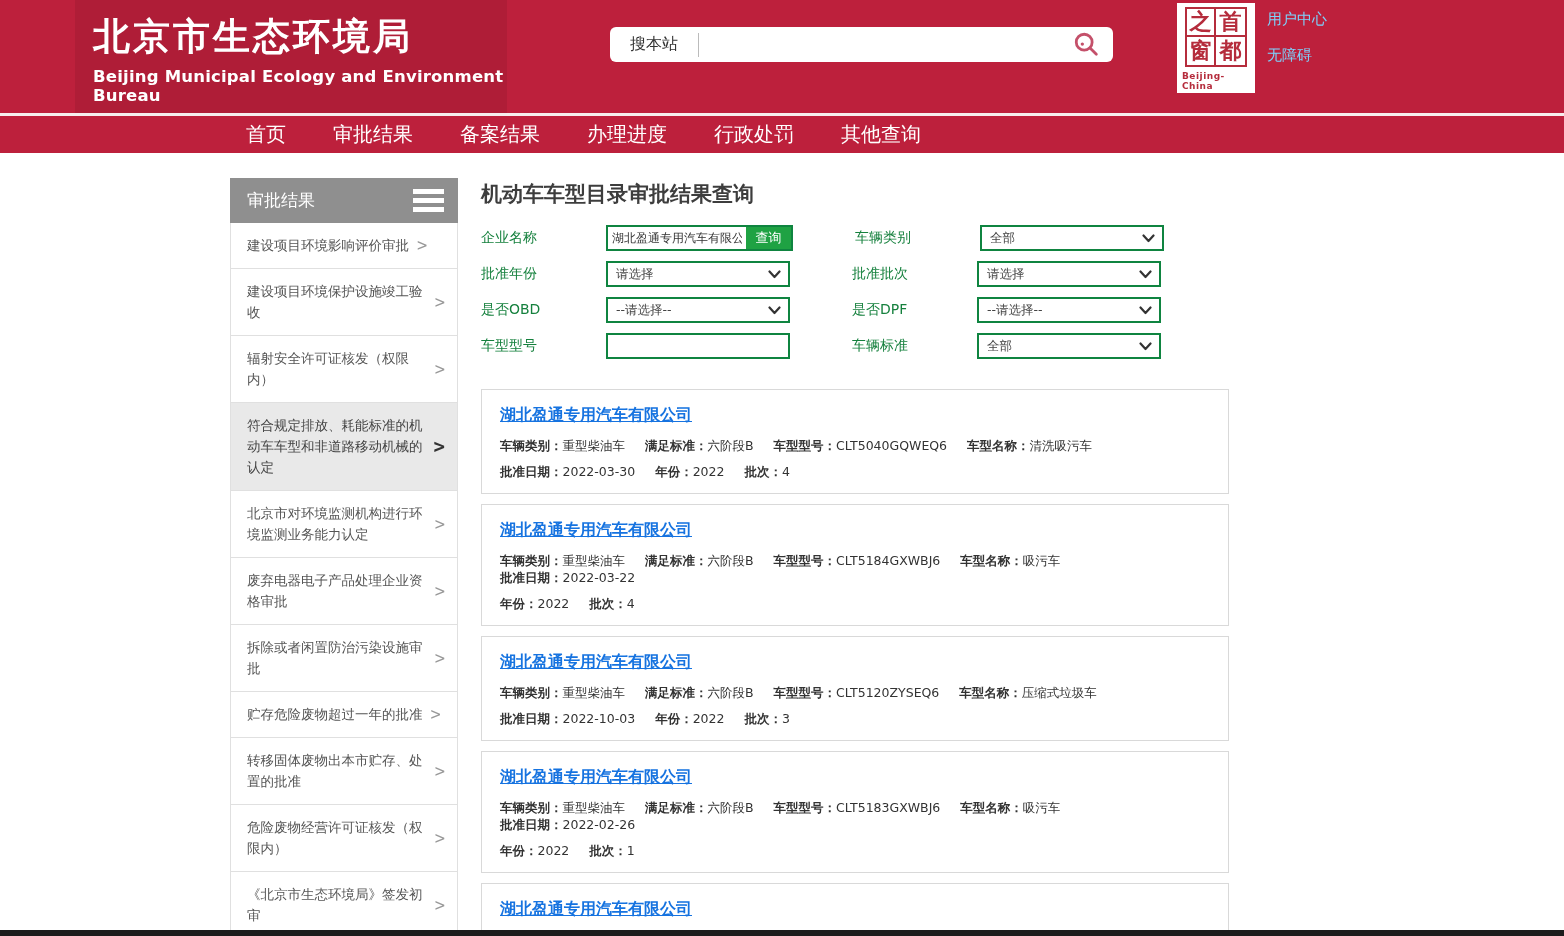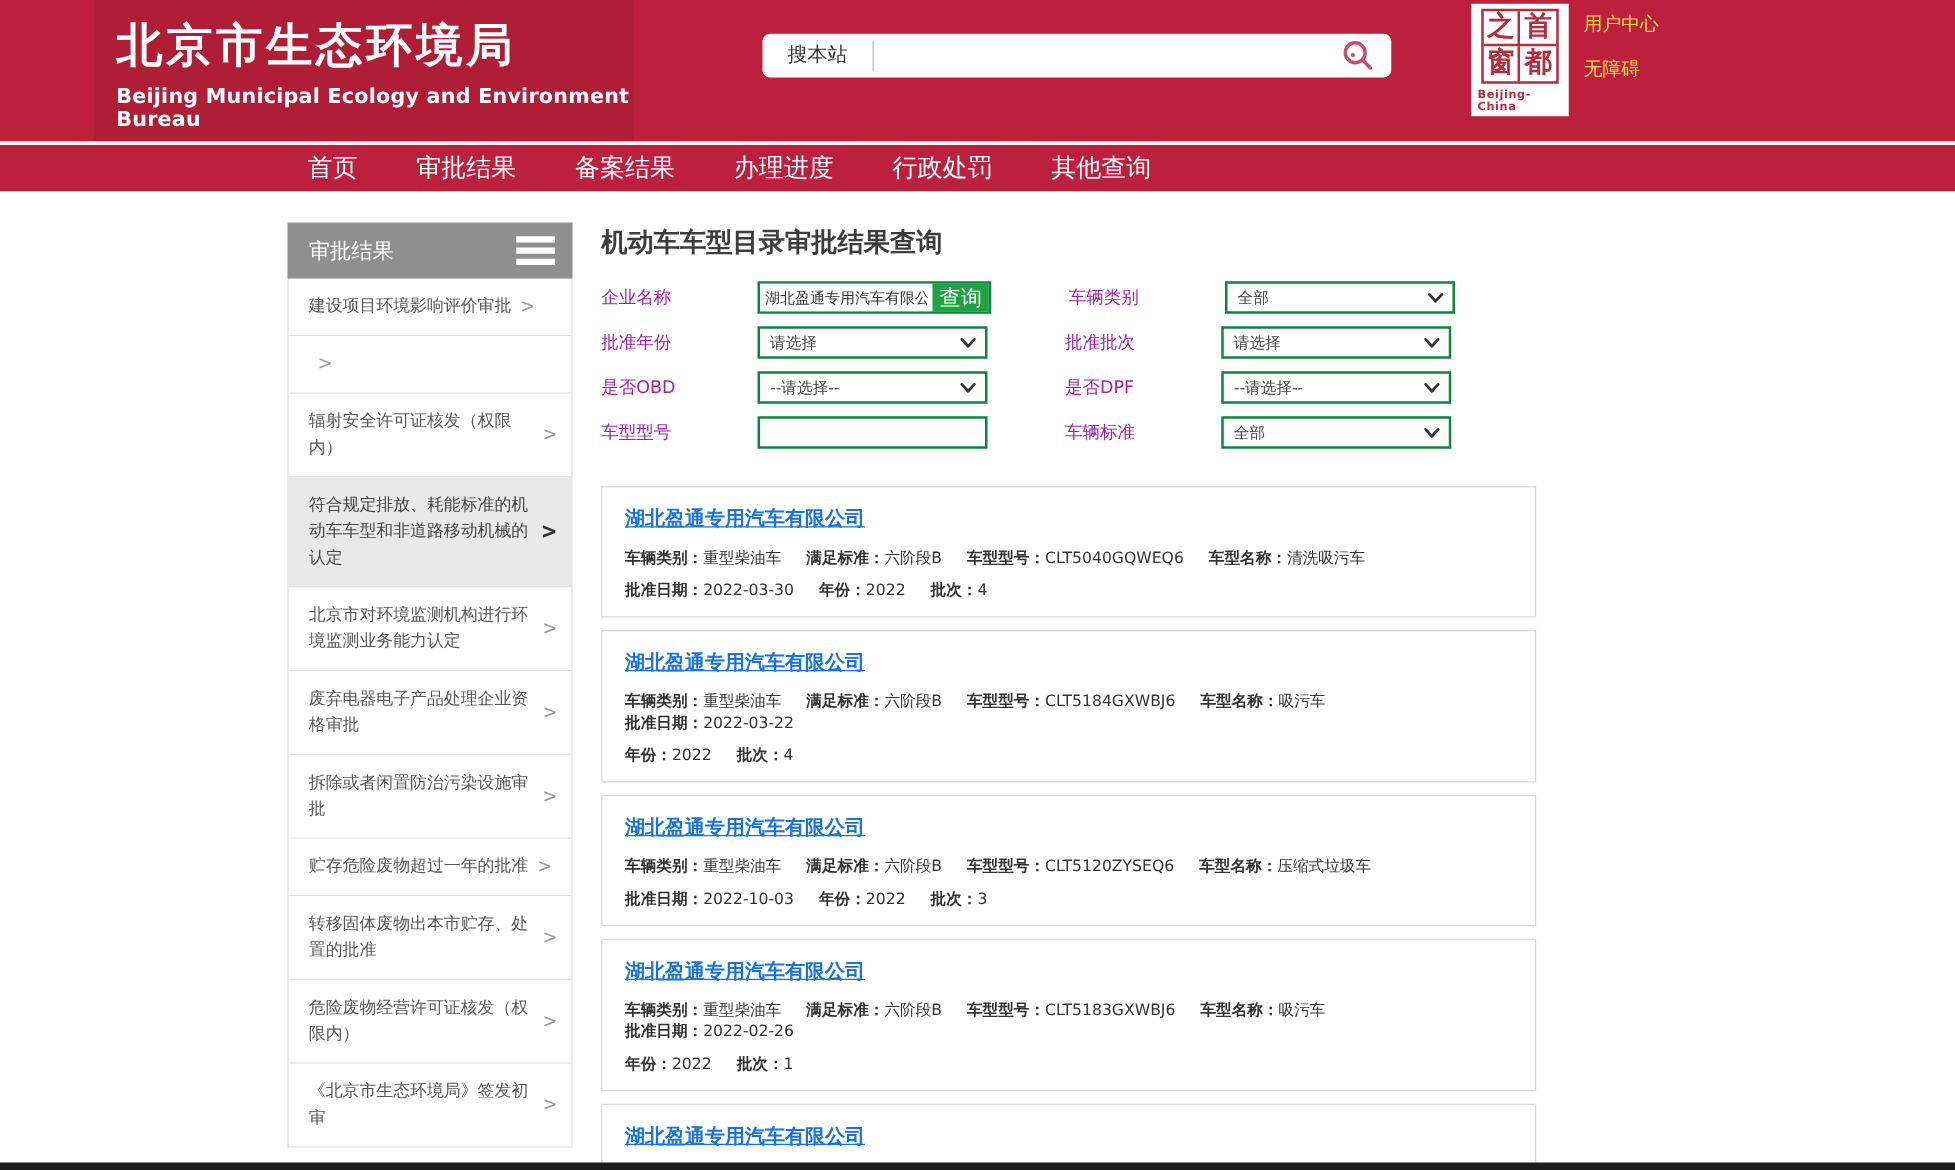--- a/index.html
+++ b/index.html
@@ -38,21 +38,21 @@
     display:grid; grid-template-columns:1fr 1fr; grid-template-rows:1fr 1fr;
   }
   .cap-grid span {
     display:flex; align-items:center; justify-content:center;
     color:#b52c3c; font-size:22px; font-weight:700; line-height:1;
   }
   .cap-grid span:nth-child(1){ border-right:2px solid #b52c3c; border-bottom:2px solid #b52c3c; }
   .cap-grid span:nth-child(2){ border-bottom:2px solid #b52c3c; }
   .cap-grid span:nth-child(3){ border-right:2px solid #b52c3c; }
   .cap-caption { color:#b52c3c; font-size:9px; font-weight:700; margin-top:4px; letter-spacing:0.5px; }
-  .hdr-link { position:absolute; color:#fde047; font-size:15px; text-decoration:none; cursor:pointer; }
+  .hdr-link { position:absolute; color:#7dd3fc; font-size:15px; text-decoration:none; cursor:pointer; }
   .hdr-link.user { left:1267px; top:10px; }
   .hdr-link.acc  { left:1267px; top:46px; }
   .hdr-sep { height:3px; background:#f6eeee; }
   
   .nav { height:37px; background:#bd203c; display:flex; align-items:center; padding-left:246px; }
   .nav a { color:#fff; font-size:20px; text-decoration:none; margin-right:47px; cursor:pointer; }
   
   .content { display:flex; margin:25px 0 0 230px; align-items:flex-start; }
   
   .sidebar { width:228px; flex:none; }
@@ -69,34 +69,34 @@
     font-size:13.5px; color:#555; line-height:21px; cursor:pointer; background:#fff;
   }
   .side-item:last-child { border-bottom:none; }
   .side-item .chev { color:#999; font-size:17px; flex:none; margin-left:8px; font-family:"DejaVu Sans Mono",monospace; }
   .side-item.active { background:#e9e9e9; color:#444; }
   .side-item.active .chev { color:#333; font-weight:700; font-size:19px; }
   
   .main { width:748px; margin-left:23px; flex:none; }
   .page-title { font-size:21px; font-weight:700; color:#3d3d3d; margin:2px 0 17px; }
   .frow { display:flex; align-items:center; margin-bottom:10px; }
-  .flabel { width:125px; flex:none; font-size:14px; color:#a21caf; }
+  .flabel { width:125px; flex:none; font-size:14px; color:#15803d; }
   .flabel.r { margin-left:62px; }
   .ctrl { height:26px; }
   .sel {
     width:184px; border:2px solid #0f8440; background:#fff; display:flex; align-items:center;
     justify-content:space-between; padding:0 7px 0 8px; font-size:12.5px; color:#444; cursor:pointer;
   }
   .txt { width:184px; border:2px solid #0f8440; font-size:12.5px; color:#333; padding:0 6px; outline:none; }
   .search-wrap { width:187px; border:2px solid #0f8440; display:flex; background:#fff; }
   .search-wrap input {
     flex:1; min-width:0; border:none; outline:none; font-size:12px; color:#333; padding:0 4px;
   }
   .search-wrap button {
-    width:45px; flex:none; background:#1fa243; color:#fff; border:none; font-size:17px; cursor:pointer;
+    width:45px; flex:none; background:#1fa243; color:#fff; border:none; font-size:13px; cursor:pointer;
     padding:0;
   }
   
   .results { margin-top:30px; }
   .card { border:1px solid #d9d9d9; padding:11px 18px 13px; margin-bottom:10px; background:#fff; }
   .company { display:inline-block; font-size:16px; font-weight:700; color:#1673e0;
     text-decoration:underline; margin:4px 0 2px; cursor:pointer; }
   .rline { display:flex; flex-wrap:wrap; column-gap:20px; margin-top:9px; font-size:12.5px;
     color:#333; line-height:17px; }
   .pair b { font-weight:700; }
@@ -156,20 +156,21 @@
           <i></i>
           <i></i>
         </span>
     </div>
     <div class="side-list" id="sideList">
         <div class="side-item">
           <span class="side-label">建设项目环境影响评价审批</span>
           <span class="chev">&gt;</span>
         </div>
         <div class="side-item">
+          <span class="side-label">建设项目环境保护设施竣工验收</span>
           <span class="chev">&gt;</span>
         </div>
         <div class="side-item">
           <span class="side-label">辐射安全许可证核发（权限内）</span>
           <span class="chev">&gt;</span>
         </div>
         <div class="side-item active">
           <span class="side-label">符合规定排放、耗能标准的机动车车型和非道路移动机械的认定</span>
           <span class="chev">&gt;</span>
         </div>

